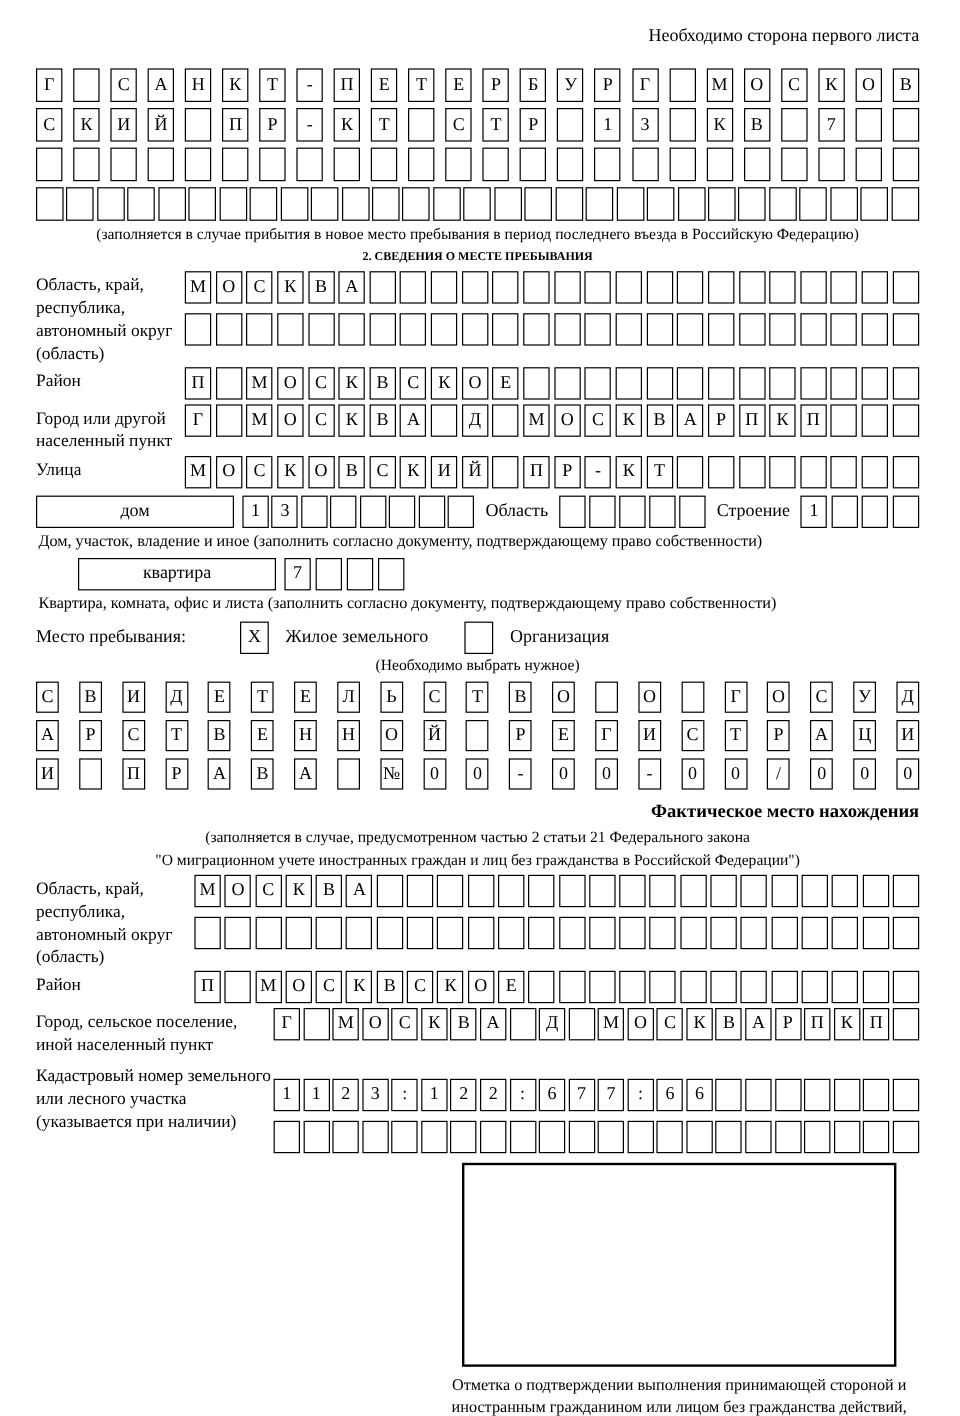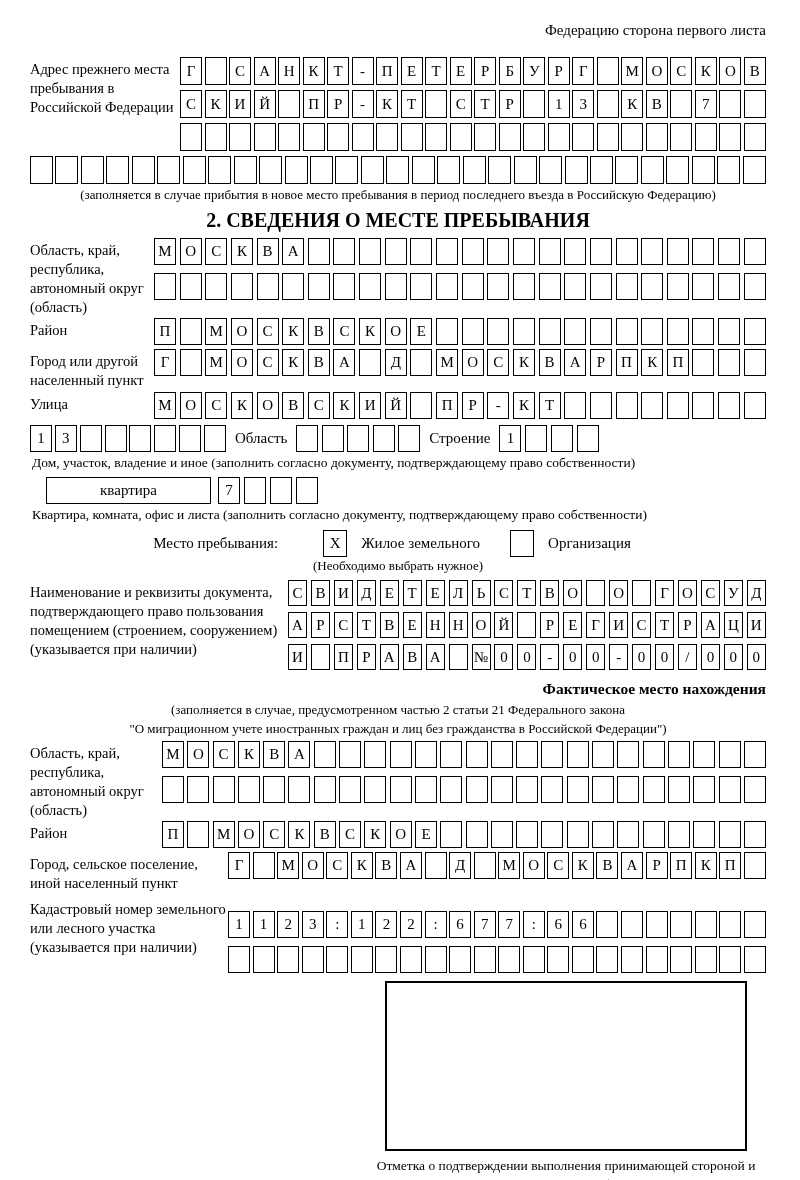--- a/index.html
+++ b/index.html
@@ -31,57 +31,56 @@
     font-size: 15px; flex-shrink: 0;
   }
   .tall .cell { height: 28px; }
   .doccells .cell { width: 19px; height: 26px; }
   .fullrow { margin-top: 5px; }
   .fullrow .cell { width: 23px; height: 28px; }
 
   .caption { font-size: 13px; text-align: center; margin-top: 3px; }
   .left-caption { font-size: 13.5px; margin: 3px 0 0 2px; }
 
-  .sec-title { font-weight: bold; text-align: center; font-size: 20px; margin: 6px 0 6px; }
+  .sec-title { font-weight: bold; text-align: center; font-size: 10px; margin: 6px 0 6px; }
   .sub-title { font-weight: bold; text-align: right; font-size: 15.5px; margin: 10px 0 4px; }
 
   .mt2 { margin-top: 2px; } .mt4 { margin-top: 4px; } .mt6 { margin-top: 6px; }
 
   .bandrow { display: flex; align-items: center; gap: 7px; margin-top: 6px; }
   .widebox {
     width: 165px; height: 27px; border: 1.5px solid #000; flex-shrink: 0;
     display: flex; align-items: center; justify-content: center; font-size: 15px;
   }
   .inlbl { font-size: 15px; white-space: nowrap; padding: 0 2px; }
   .cw200 { width: 196px; } .cw124 { width: 124px; } .cw100 { width: 100px; }
-  .indent35 { margin-left: 16px; align-items: center; }
-
-  .chooser { display: flex; align-items: center; margin-top: 7px; justify-content: center; }
+  .indent35 { margin-left: 35px; align-items: center; }
+
+  .chooser { display: flex; align-items: center; margin-top: 7px; }
   .chooser-label { width: 170px; flex-shrink: 0; font-size: 15px; }
   .option { display: flex; align-items: center; margin-right: 30px; }
   .cbox {
     width: 24px; height: 27px; border: 1.5px solid #000; flex-shrink: 0;
     display: flex; align-items: center; justify-content: center;
     font-size: 15px; margin-right: 14px;
   }
   .option-label { font-size: 15px; white-space: nowrap; }
 
   .stamp-col { width: 400px; margin-left: auto; margin-top: 8px; }
   .stamp-box { width: 362px; height: 170px; border: 2px solid #000; margin: 0 auto 6px; }
   .stamp-note { font-size: 13.5px; line-height: 1.4; text-align: center; }
 </style>
 </head>
 <body>
 
 <div class="page">
 
-  <div class="header">Федерацию сторона первого листа</div>
+  <div class="header">Необходимо сторона первого листа</div>
 
   <div class="frow">
-    <div class="flabel w148">Адрес прежнего места пребывания в Российской Федерации</div>
     <div class="stack tall">
       <div class="cells">
           <div class="cell">Г</div>
           <div class="cell"></div>
           <div class="cell">С</div>
           <div class="cell">А</div>
           <div class="cell">Н</div>
           <div class="cell">К</div>
           <div class="cell">Т</div>
           <div class="cell">-</div>
@@ -339,20 +338,21 @@
           <div class="cell"></div>
           <div class="cell"></div>
           <div class="cell"></div>
           <div class="cell"></div>
           <div class="cell"></div>
         </div>
       </div>
   </div>
 
   <div class="bandrow">
+    <div class="widebox">дом</div>
     <div class="cells cw200">
         <div class="cell">1</div>
         <div class="cell">3</div>
         <div class="cell"></div>
         <div class="cell"></div>
         <div class="cell"></div>
         <div class="cell"></div>
         <div class="cell"></div>
         <div class="cell"></div>
       </div>
@@ -392,21 +392,20 @@
       <div class="option-label">Жилое земельного</div>
     </div>
     <div class="option" style="margin-right:12px">
       <div class="cbox"></div>
       <div class="option-label">Организация</div>
     </div>
   </div>
   <div class="caption" style="margin-top:1px">(Необходимо выбрать нужное)</div>
 
   <div class="frow mt6">
-    <div class="flabel w258">Наименование и реквизиты документа, подтверждающего право пользования помещением (строением, сооружением) (указывается при наличии)</div>
     <div class="stack doccells" style="gap:6px">
       <div class="cells">
           <div class="cell">С</div>
           <div class="cell">В</div>
           <div class="cell">И</div>
           <div class="cell">Д</div>
           <div class="cell">Е</div>
           <div class="cell">Т</div>
           <div class="cell">Е</div>
           <div class="cell">Л</div>

